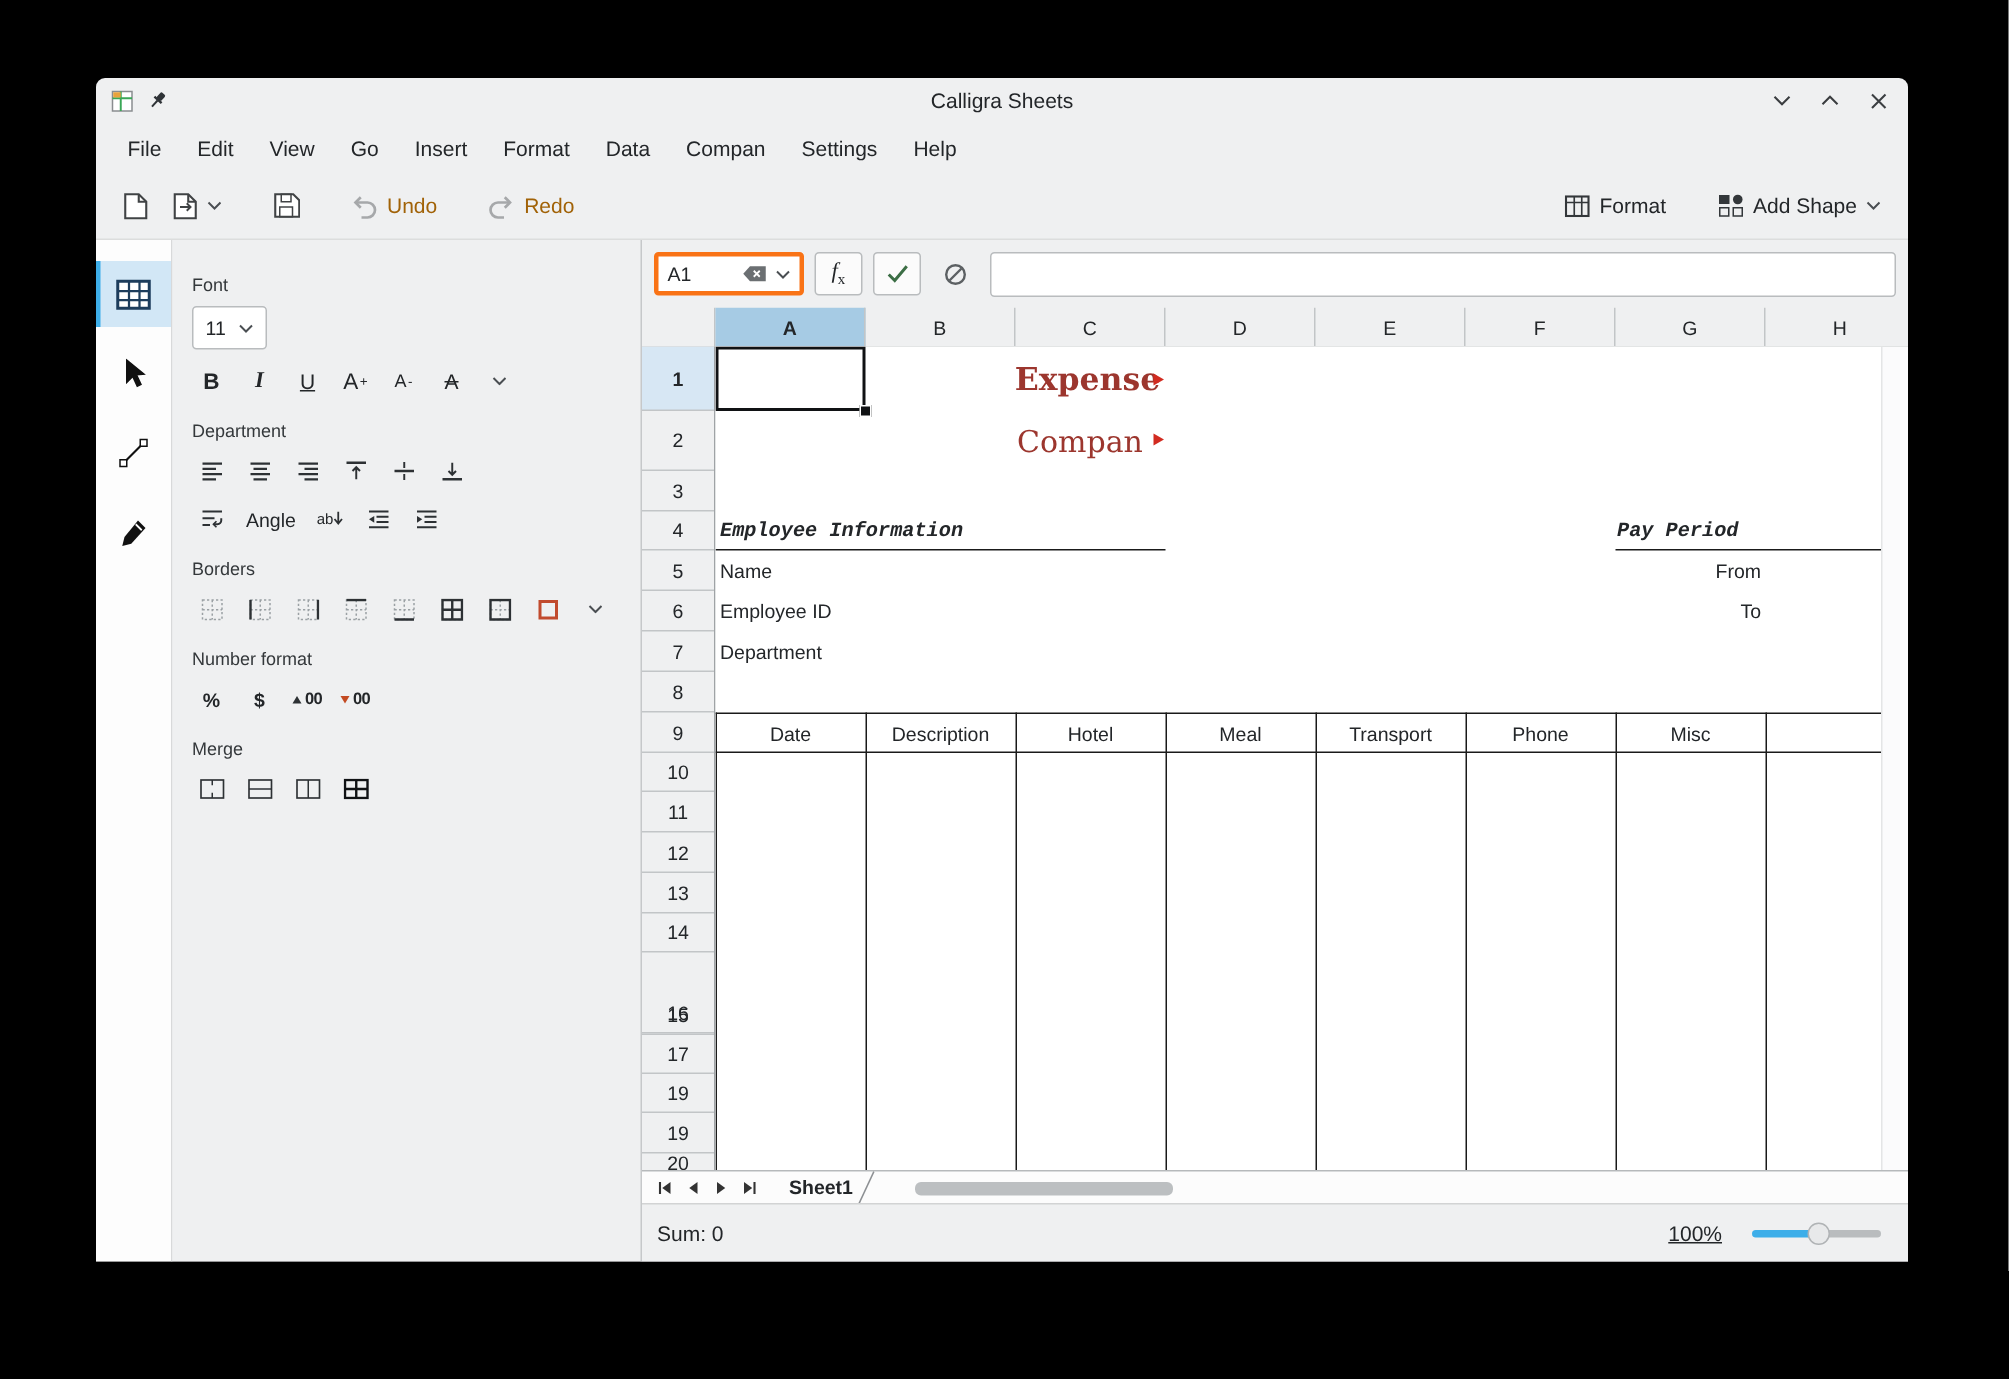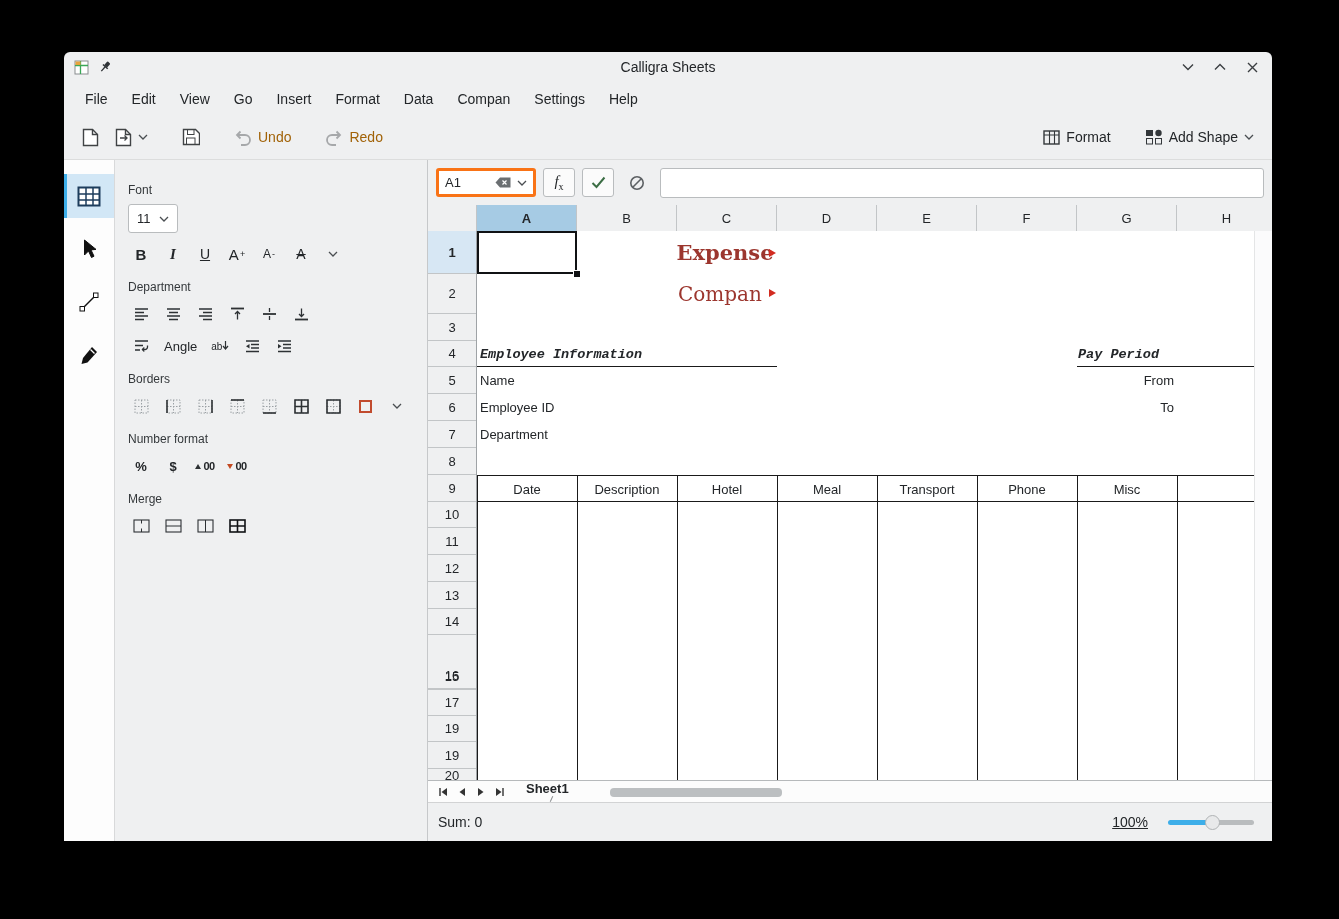--- a/index.html
+++ b/index.html
@@ -108,21 +108,21 @@
   .lbl{position:absolute;font-size:13px;display:flex;align-items:center;white-space:nowrap;}
   .serif-h{font-family:Liberation Mono, monospace;font-weight:bold;font-style:italic;font-size:13.5px;text-align:center;}
   .u-line{position:absolute;height:1px;background:#1a1a1a;}
   .h-line{position:absolute;height:1px;background:#1a1a1a;left:0;width:777px;}
   .v-line{position:absolute;top:244px;bottom:0;width:1px;background:#1a1a1a;}
   .table-head-cell{position:absolute;top:245px;height:26px;display:flex;align-items:center;justify-content:center;font-size:13px;}
   
   .tabbar{position:absolute;left:0;right:0;top:620px;height:22px;background:#fcfcfc;
     border-top:1px solid #b6b9bb;display:flex;align-items:center;padding-left:6px;box-sizing:border-box;}
   .navb{width:17px;height:17px;display:flex;align-items:center;justify-content:center;margin-right:2px;}
-  .sheet-tab{display:flex;align-items:center;font-size:13px;font-weight:bold;padding:0 6px 0 16px;height:100%;flex-direction:column;}
+  .sheet-tab{display:flex;align-items:center;font-size:13px;font-weight:bold;padding:0 6px 0 16px;height:100%;}
   .tab-slant{width:1px;height:24px;background:#8d9093;transform:rotate(25deg);margin-left:8px;}
   .hthumb{position:absolute;left:182px;top:7px;width:172px;height:9px;background:#bcbfc1;border-radius:4px;}
   
   .statusbar{position:absolute;left:0;right:0;top:642px;bottom:0;border-top:1px solid #d2d3d4;
     display:flex;align-items:center;padding:0 10px;box-sizing:border-box;font-size:14px;background:#eff0f1;}
   .status-spacer{flex:1;}
   .zoom-label{margin-right:20px;text-decoration:underline;}
   .zoom-slider{position:relative;width:86px;height:18px;margin-right:8px;}
   .z-fill{position:absolute;left:0;top:7px;width:44px;height:5px;background:var(--accent);border-radius:3px;}
   .z-rest{position:absolute;left:44px;right:0;top:7px;height:5px;background:#b9bcbe;border-radius:3px;}

